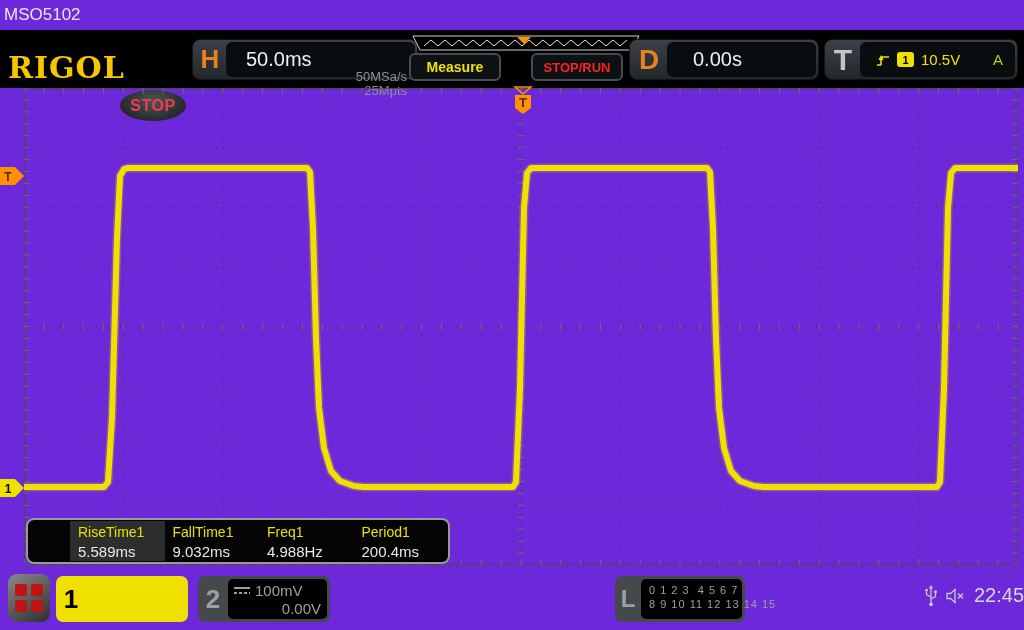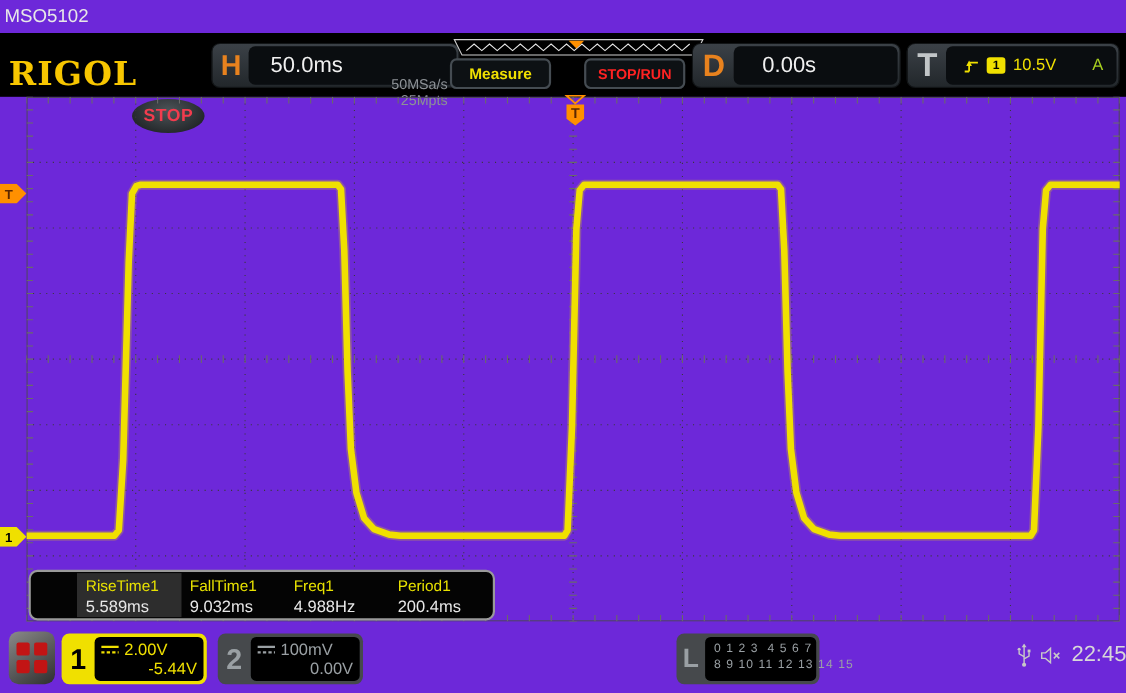--- a/index.html
+++ b/index.html
@@ -496,30 +496,20 @@
     <div class="apps-grid">
       <span></span>
         <span></span>
         <span></span>
         <span></span>
     </div>
   </div>
 
   <div class="ch-block ch1">
     <div class="ch-num">1</div>
-    <div class="ch-inner">
-      <div class="ch-row1">
-        <svg class="coupling" width="16" height="9" viewBox="0 0 16 9">
-          <line x1="0" y1="2" x2="16" y2="2" stroke="#f0e000" stroke-width="2"></line>
-          <line x1="0" y1="7" x2="16" y2="7" stroke="#f0e000" stroke-width="2" stroke-dasharray="3,2"></line>
-        </svg>
-        <span>2.00V</span>
-      </div>
-      <div class="ch-row2">-5.44V</div>
-    </div>
   </div>
 
   <div class="ch-block ch2">
     <div class="ch-num">2</div>
     <div class="ch-inner">
       <div class="ch-row1">
         <svg class="coupling" width="16" height="9" viewBox="0 0 16 9">
           <line x1="0" y1="2" x2="16" y2="2" stroke="#9aa0a4" stroke-width="2"></line>
           <line x1="0" y1="7" x2="16" y2="7" stroke="#9aa0a4" stroke-width="2" stroke-dasharray="3,2"></line>
         </svg>

